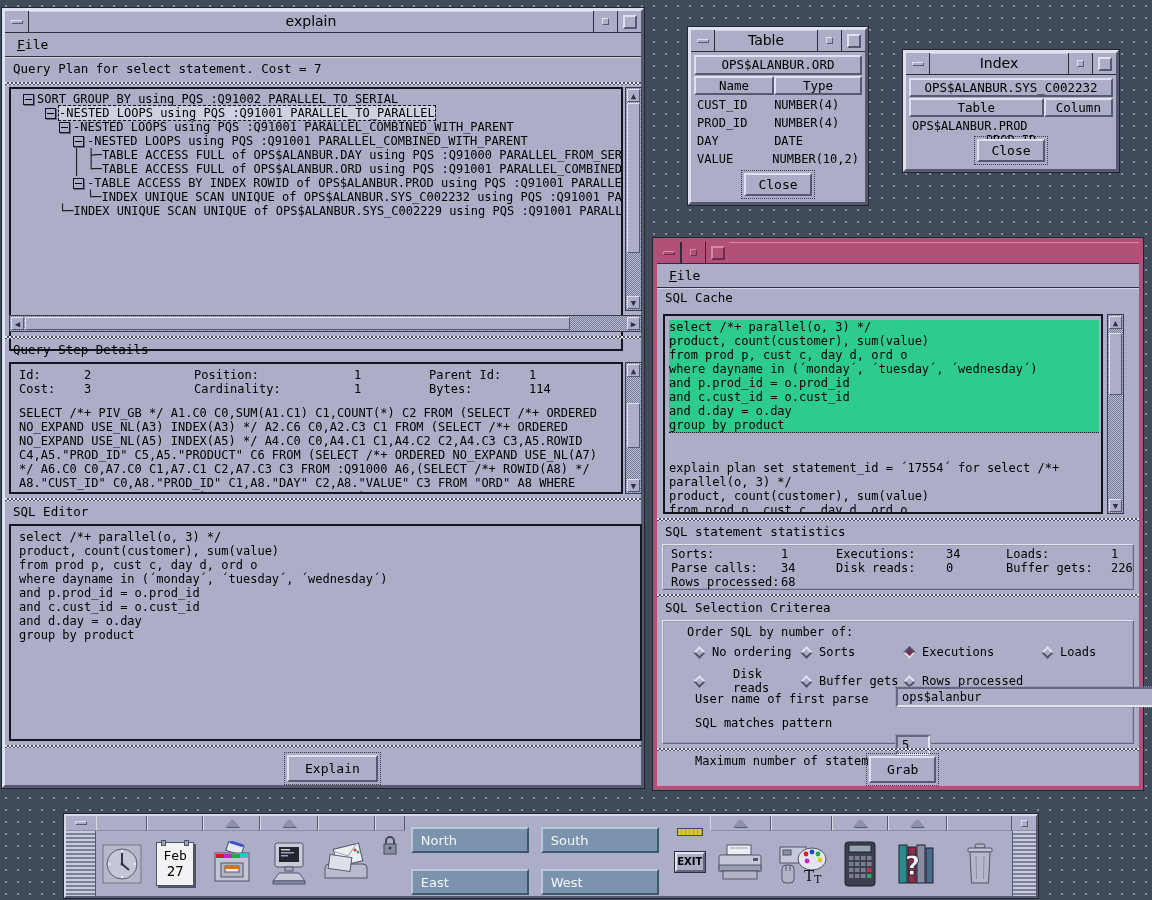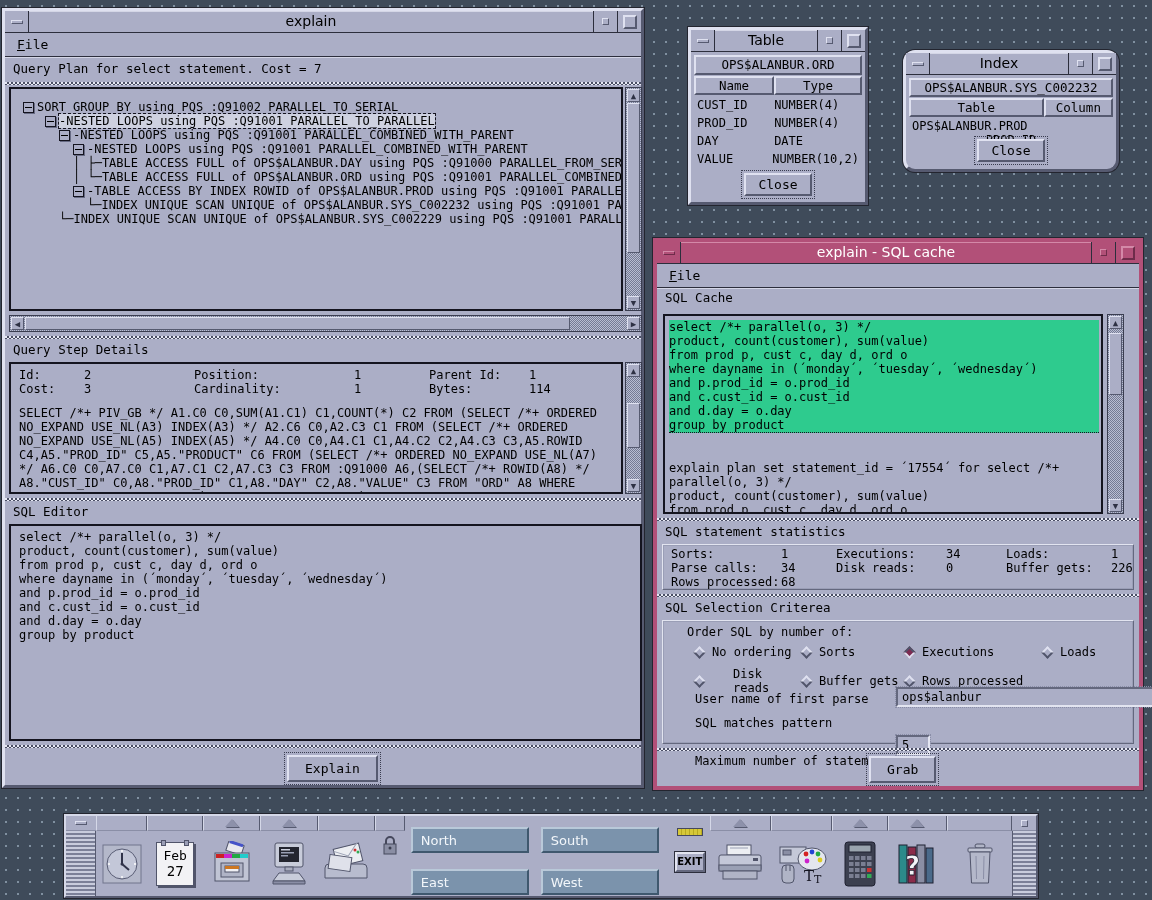--- a/index.html
+++ b/index.html
@@ -79,21 +79,21 @@
     <div class="tbtn r">
         <div class="glyph-sq-b"></div>
       </div>
   </div>
   <div class="menubar">
     <span class="menu-item">File</span>
   </div>
   <div class="sec-label" style="height:24px;line-height:24px;">Query Plan for select statement.  Cost = 7</div>
   <div class="sep" style="position:absolute;left:0;right:0;top:71px;"></div>
 
-  <div class="ta" style="left:4px;top:76px;width:614px;height:224px;padding-top:11px;">
+  <div class="ta" style="left:4px;top:76px;width:614px;height:264px;padding-top:3px;">
     <div class="trow" style="margin-left:12px;"><span class="ebox"></span><span>SORT GROUP BY using PQS :Q91002 PARALLEL_TO_SERIAL</span></div>
     <div class="trow" style="margin-left:34px;"><span class="ebox"></span><span class="tsel">-NESTED LOOPS using PQS :Q91001 PARALLEL_TO_PARALLEL</span></div>
     <div class="trow" style="margin-left:48px;"><span class="ebox"></span><span>-NESTED LOOPS using PQS :Q91001 PARALLEL_COMBINED_WITH_PARENT</span></div>
     <div class="trow" style="margin-left:62px;"><span class="ebox"></span><span>-NESTED LOOPS using PQS :Q91001 PARALLEL_COMBINED_WITH_PARENT</span></div>
     <div class="trow" style="margin-left:62px;"><span>│ ├─TABLE ACCESS FULL of OPS$ALANBUR.DAY using PQS :Q91000 PARALLEL_FROM_SERIAL</span></div>
     <div class="trow" style="margin-left:62px;"><span>│ └─TABLE ACCESS FULL of OPS$ALANBUR.ORD using PQS :Q91001 PARALLEL_COMBINED_WI</span></div>
     <div class="trow" style="margin-left:62px;"><span class="ebox"></span><span>-TABLE ACCESS BY INDEX ROWID of OPS$ALANBUR.PROD using PQS :Q91001 PARALLEL_COM</span></div>
     <div class="trow" style="margin-left:76px;"><span>└─INDEX UNIQUE SCAN UNIQUE of OPS$ALANBUR.SYS_C002232 using PQS :Q91001 PARAL</span></div>
     <div class="trow" style="margin-left:48px;"><span>└─INDEX UNIQUE SCAN UNIQUE of OPS$ALANBUR.SYS_C002229 using PQS :Q91001 PARALLEL_C</span></div>
   </div>
@@ -192,21 +192,21 @@
     <div style="display:flex;height:18px;">
         <span style="flex:1;">VALUE</span>
         <span style="flex:1.1;">NUMBER(10,2)</span>
       </div>
   </div>
   <div style="text-align:center;">
     <button class="btn" style="padding:2px 12px;">Close</button>
   </div>
 </div>
 
-<div class="win" style="left:903px;top:50px;width:216px;height:122px;border-radius:12px;">
+<div class="win" style="left:903px;top:50px;width:216px;height:122px;">
   <div class="tb">
     <div class="tbtn l">
         <div class="glyph-dash"></div>
       </div>
     <div class="title">Index</div>
     <div class="tbtn r">
         <div class="glyph-sq-s"></div>
       </div>
     <div class="tbtn r">
         <div class="glyph-sq-b"></div>
@@ -224,21 +224,20 @@
   <div style="text-align:center;margin-top:4px;">
     <button class="btn" style="padding:2px 12px;">Close</button>
   </div>
 </div>
 
 <div style="position:absolute;left:653px;top:238px;width:490px;height:552px;border:4px solid var(--pink);box-shadow:0 0 0 1px #23252f;background:var(--chrome);">
   <div class="tb active">
     <div class="tbtn l">
         <div class="glyph-dash"></div>
       </div>
-    <div class="title">explain - SQL cache</div>
     <div class="tbtn r">
         <div class="glyph-sq-s"></div>
       </div>
     <div class="tbtn r">
         <div class="glyph-sq-b"></div>
       </div>
   </div>
   <div class="menubar">
     <span class="menu-item">File</span>
   </div>

